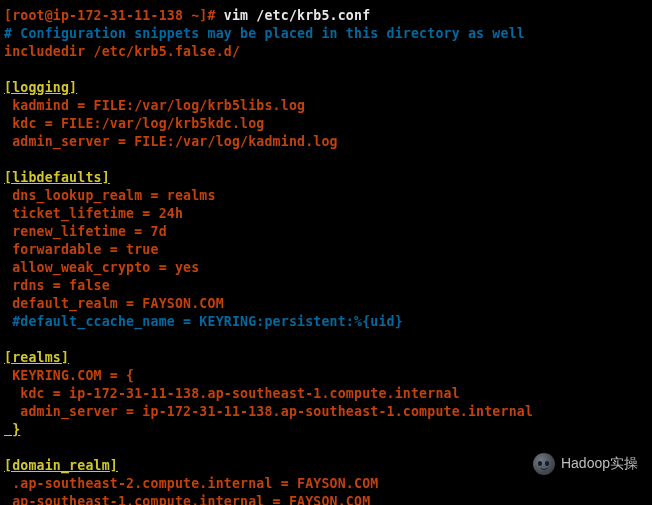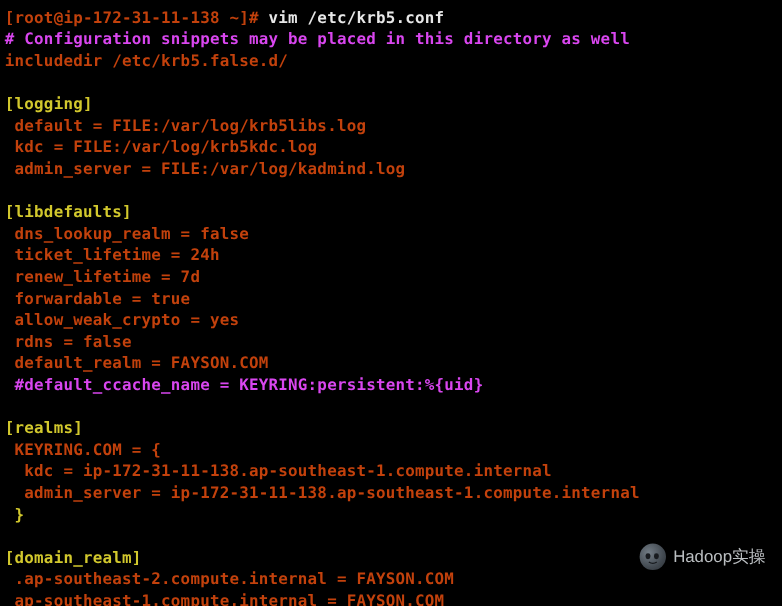--- a/index.html
+++ b/index.html
@@ -15,22 +15,22 @@
     padding: 7px 4px 4px 4px;
     font-family: "DejaVu Sans Mono", "Liberation Mono", Menlo, Consolas, monospace;
     font-size: 13.2px;
     line-height: 18px;
     letter-spacing: 0.2px;
     font-weight: bold;
     white-space: pre;
     color: #ccc;
   }
   .green  { color: #c2410c; }
-  .cyan   { color: #d946ef; }
-  .yellow { color: #d2c82d; }
+  .cyan   { color: #0369a1; }
+  .yellow { color: #d2c82d; text-decoration: underline; }
   .white  { color: #e8e8e8; }
 
   .watermark {
     position: absolute;
     right: 14px;
     bottom: 30px;
     display: flex;
     align-items: center;
     gap: 6px;
     opacity: 0.9;
@@ -68,26 +68,26 @@
   }
 </style>
 </head>
 <body>
 
 <pre class="terminal"><span class="green">[root@ip-172-31-11-138 ~]#</span><span class="white"> </span><span class="white">vim /etc/krb5.conf</span>
 <span class="cyan"># Configuration snippets may be placed in this directory as well</span>
 <span class="green">includedir /etc/krb5.false.d/</span>
 
 <span class="yellow">[logging]</span>
-<span class="green"> default = FILE:/var/log/krb5libs.log</span>
+<span class="green"> kadmind = FILE:/var/log/krb5libs.log</span>
 <span class="green"> kdc = FILE:/var/log/krb5kdc.log</span>
 <span class="green"> admin_server = FILE:/var/log/kadmind.log</span>
 
 <span class="yellow">[libdefaults]</span>
-<span class="green"> dns_lookup_realm = false</span>
+<span class="green"> dns_lookup_realm = realms</span>
 <span class="green"> ticket_lifetime = 24h</span>
 <span class="green"> renew_lifetime = 7d</span>
 <span class="green"> forwardable = true</span>
 <span class="green"> allow_weak_crypto = yes</span>
 <span class="green"> rdns = false</span>
 <span class="green"> default_realm = FAYSON.COM</span>
 <span class="cyan"> #default_ccache_name = KEYRING:persistent:%{uid}</span>
 
 <span class="yellow">[realms]</span>
 <span class="green"> KEYRING.COM = {</span>

